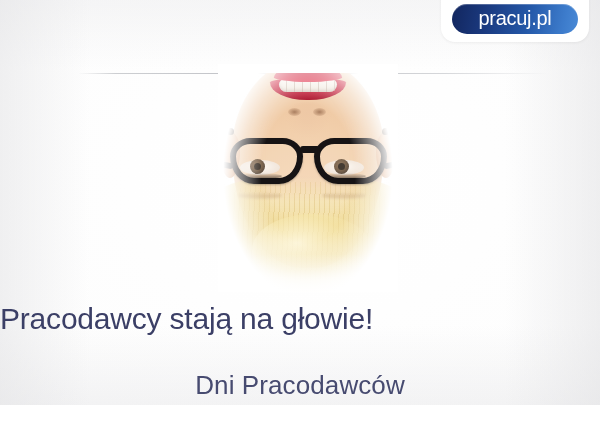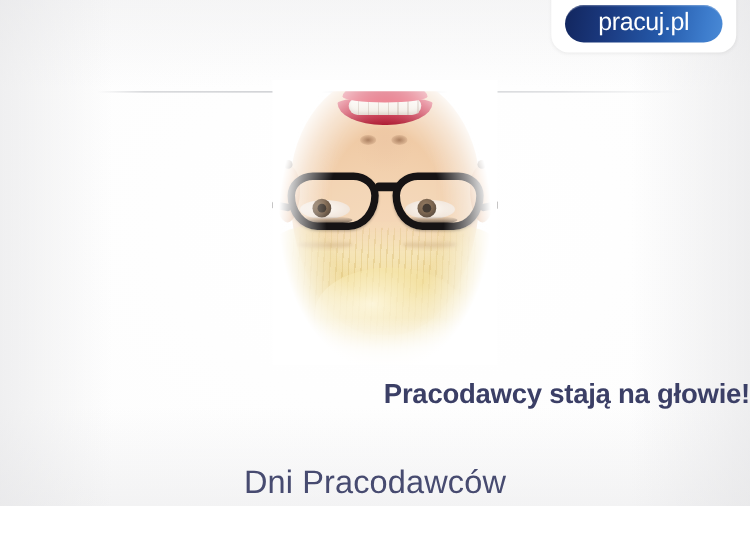--- a/index.html
+++ b/index.html
@@ -345,23 +345,23 @@
     width: 180px; height: 9px;
     background: #ffffff;
   }
 
   
   .headline {
     position: absolute;
     left: 0;
     right: 0;
     top: 303px;
-    text-align: right;
-    font-size: 22px;
-    font-weight: 700;
+    text-align: left;
+    font-size: 30px;
+    font-weight: 400;
     color: #3b3f66;
     letter-spacing: -0.2px;
     line-height: 1.08;
   }
   .subline {
     position: absolute;
     left: 0;
     right: 0;
     top: 368px;
     text-align: center;

